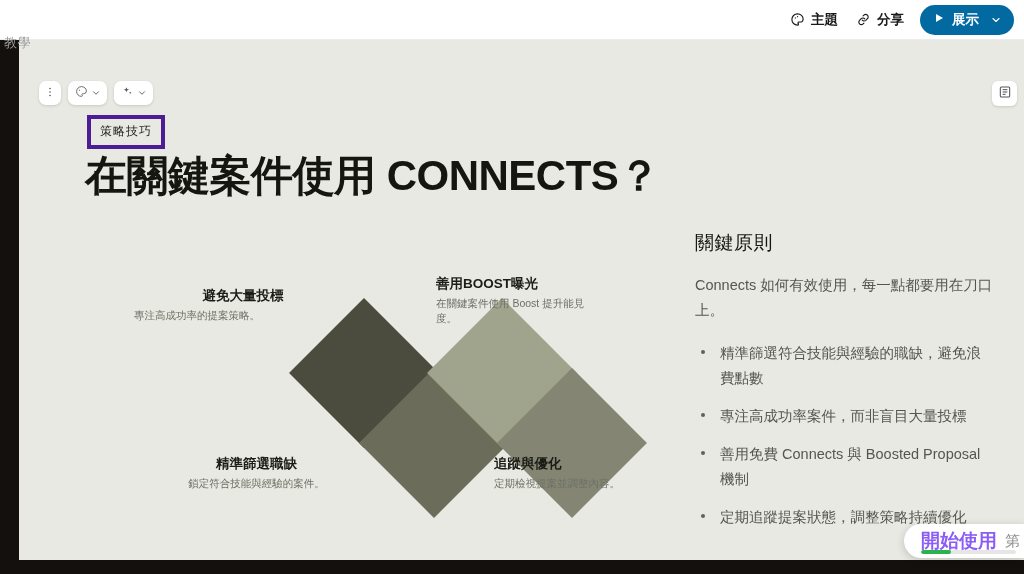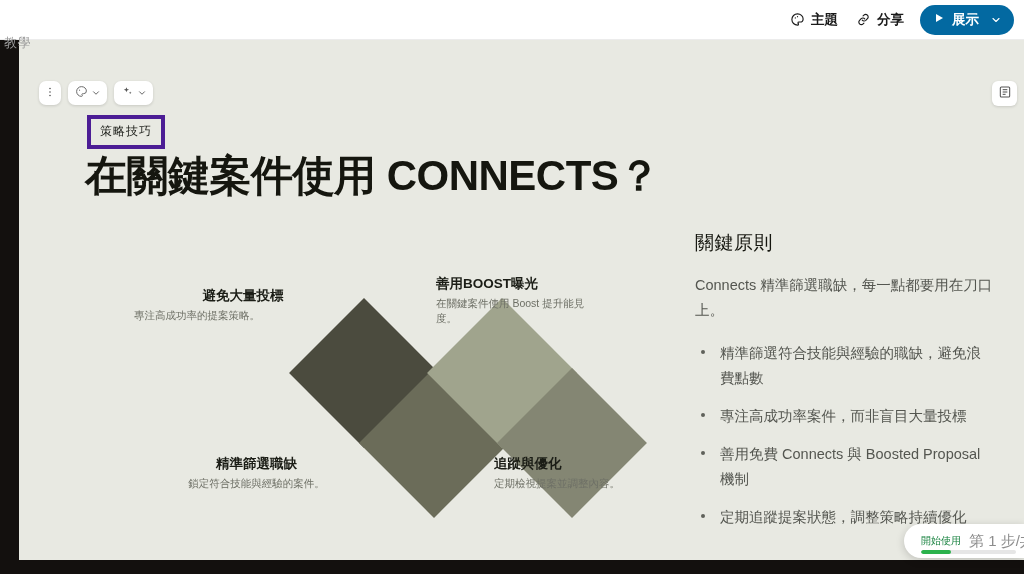--- a/index.html
+++ b/index.html
@@ -208,21 +208,21 @@
     width: 120px; height: 34px;
     background: #ffffff;
     border-radius: 17px 0 0 17px;
     box-shadow: 0 2px 8px rgba(0,0,0,.18);
     display: flex; align-items: center;
     padding-left: 17px;
     gap: 8px;
     z-index: 30;
     overflow: hidden;
   }
-  .onboard .ob-title { font-size: 10px; font-weight: normal; color: #15803d; white-space: nowrap; }
+  .onboard .ob-title { font-size: 19px; font-weight: bold; color: #8b5cf6; white-space: nowrap; }
   .onboard .ob-step { font-size: 15px; color: #8d8d8d; white-space: nowrap; }
   .ob-progress {
     position: absolute; left: 17px; bottom: 4px;
     width: 95px; height: 4px;
     background: #e6e6e6; border-radius: 2px;
     overflow: hidden;
   }
   .ob-progress i { display: block; height: 100%; width: 32%; background: #2bb24c; border-radius: 2px; }
 
   
@@ -359,21 +359,21 @@
       </div>
 
       <div class="dlabel lab-br">
         <div class="dt">追蹤與優化</div>
         <div class="ds">定期檢視提案並調整內容。</div>
       </div>
     </div>
 
     <div class="right-col">
       <div class="rc-title">關鍵原則</div>
-      <div class="rc-intro">Connects 精準篩選職缺，每一點都要用在刀口上。</div>
+      <div class="rc-intro">Connects 如何有效使用，每一點都要用在刀口上。</div>
       <ul class="rc-list">
         <li>精準篩選符合技能與經驗的職缺，避免浪費點數</li>
         <li>專注高成功率案件，而非盲目大量投標</li>
         <li>善用免費 Connects 與 Boosted Proposal 機制</li>
         <li>定期追蹤提案狀態，調整策略持續優化</li>
       </ul>
     </div>
 
   </div>
 

